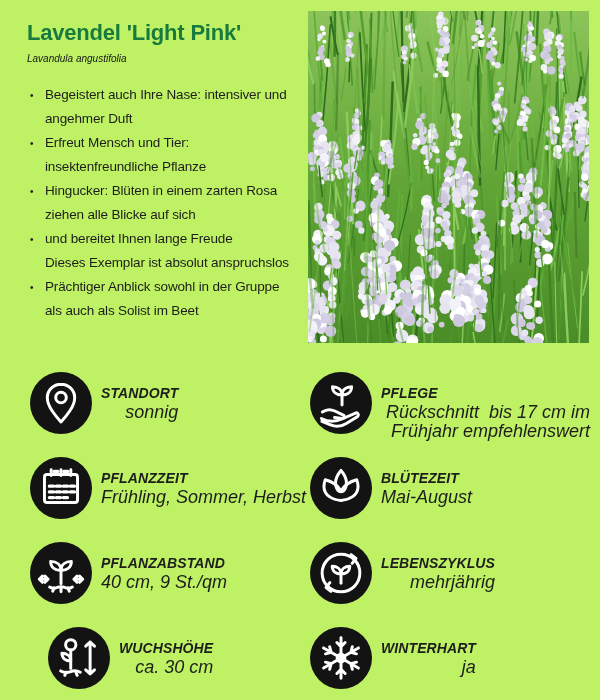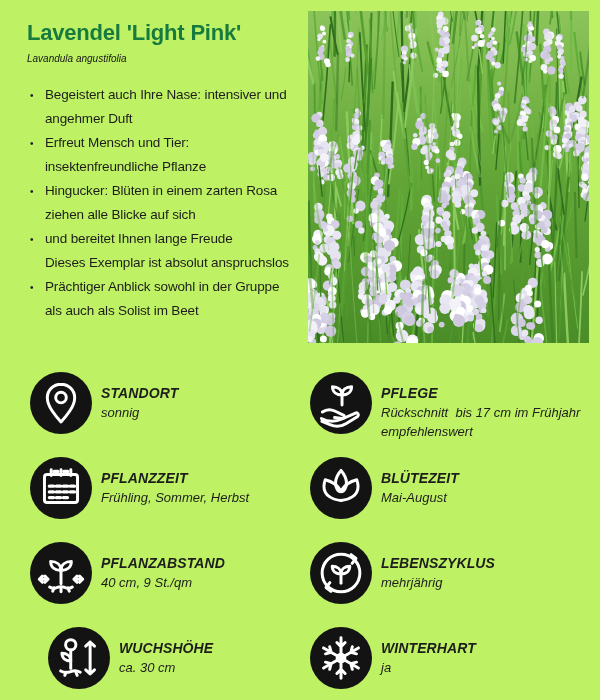--- a/index.html
+++ b/index.html
@@ -14,21 +14,21 @@
   .photo{position:absolute;left:308px;top:11px;width:281px;height:332px;overflow:hidden;}
   .photo svg{display:block;}
   .features{position:absolute;left:30px;top:372px;width:560px;height:320px;font-style:italic;}
   .feature{position:absolute;display:flex;gap:9px;align-items:flex-start;}
   .fcircle{width:62px;height:62px;flex:none;}
   .fcircle .bg{fill:#131313;}
   .fcircle .gl{fill:none;stroke:#ffffff;stroke-width:1.15;stroke-linecap:round;stroke-linejoin:round;}
   .fcircle .gl2{fill:none;stroke:#ffffff;stroke-width:1.3;stroke-linecap:round;}
   .ftext{padding-top:12px;}
   .flabel{font-size:14px;font-weight:bold;line-height:19px;letter-spacing:0.1px;}
-  .fvalue{font-size:13px;line-height:19px;white-space:pre-wrap;max-width:238px;}
+  .fvalue{font-size:18px;line-height:19px;white-space:pre-wrap;max-width:238px;text-align:right;}
 </style>
 </head>
 <body>
 
 <div class="page">
 
   <div class="title">Lavendel 'Light Pink'</div>
   <div class="subtitle">Lavandula angustifolia</div>
 
   <ul class="bullets">

